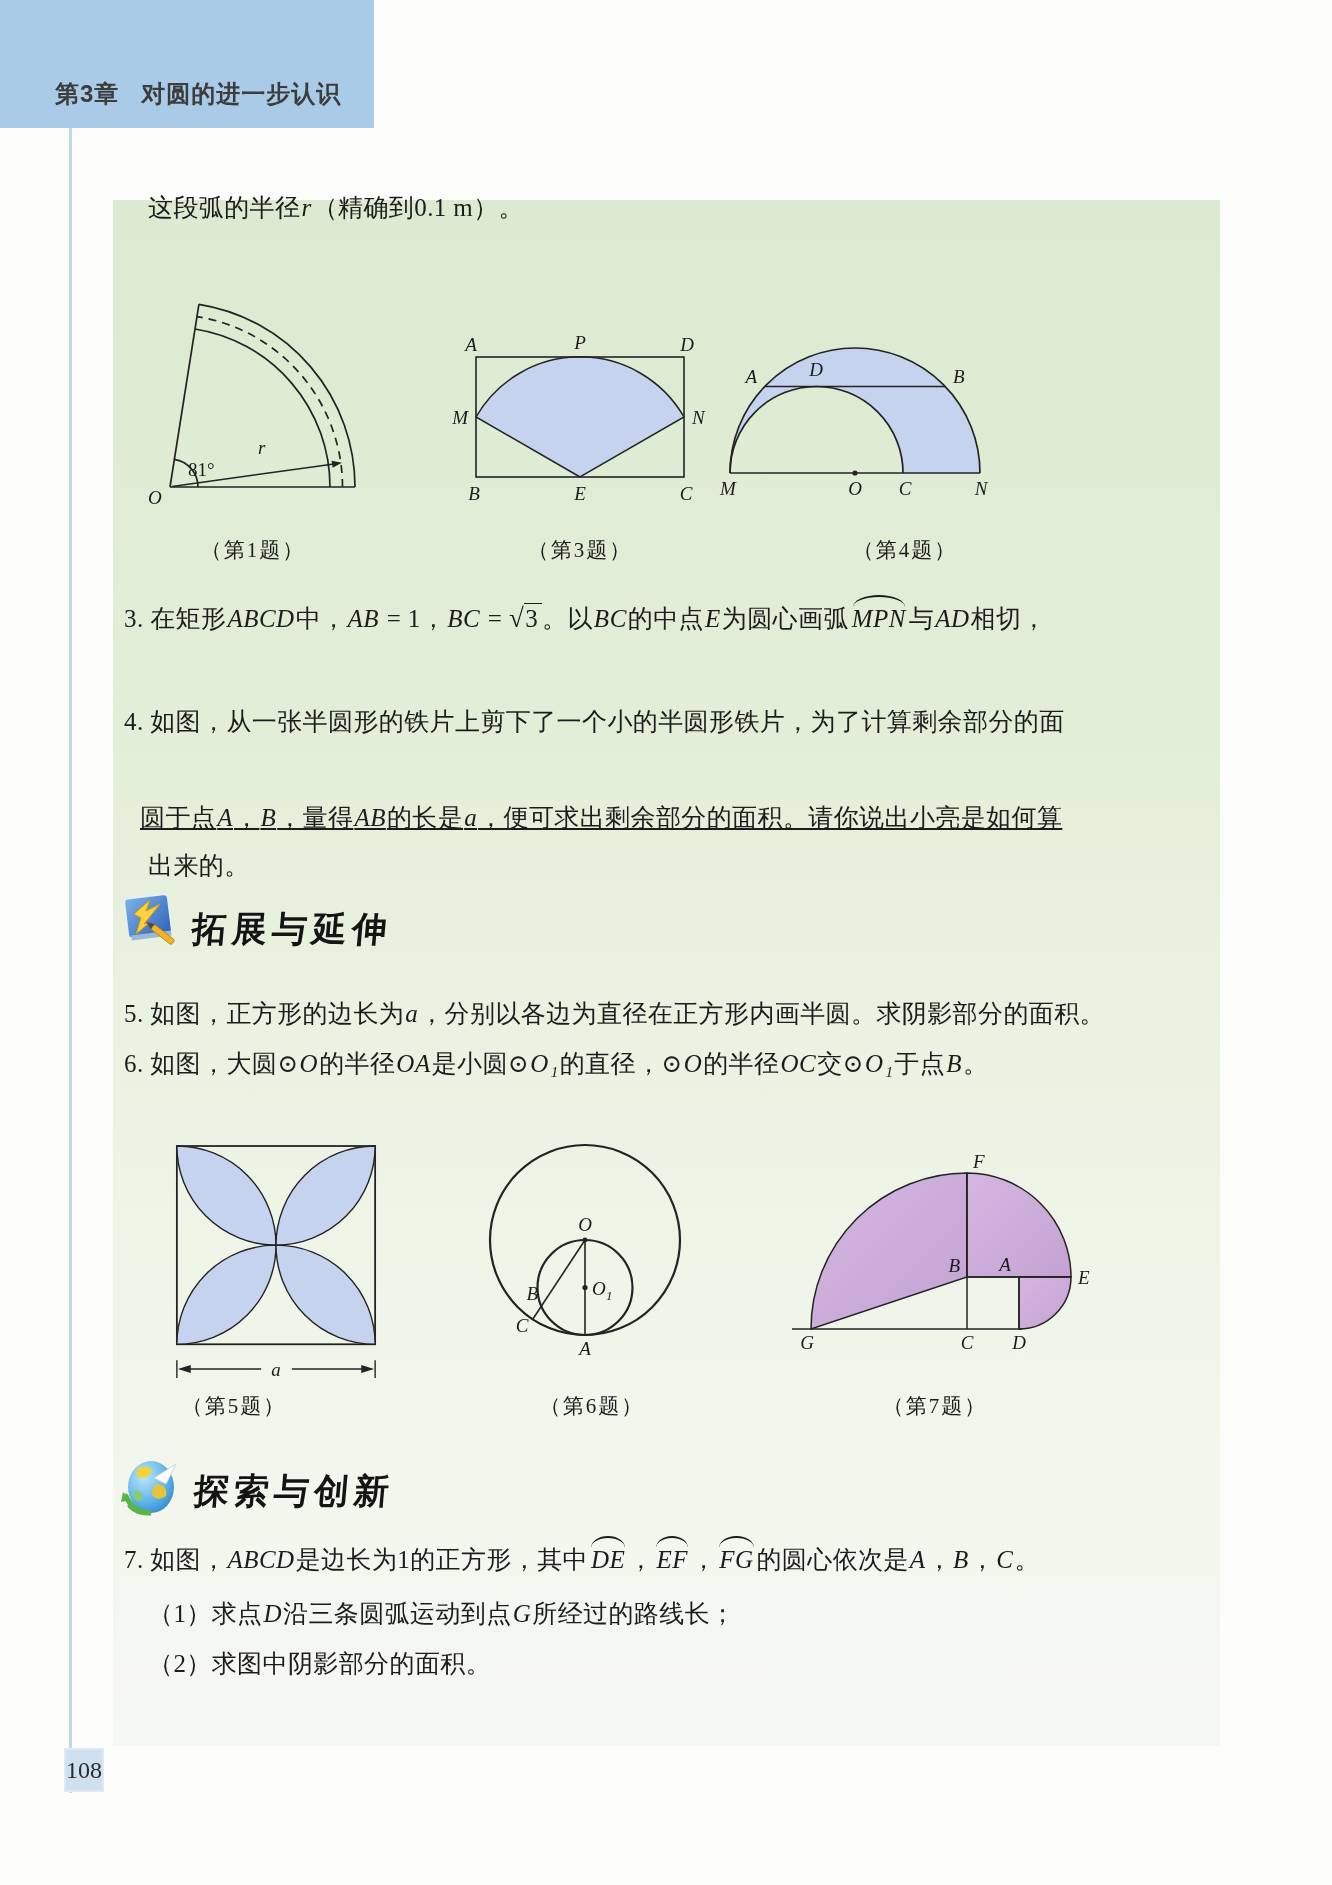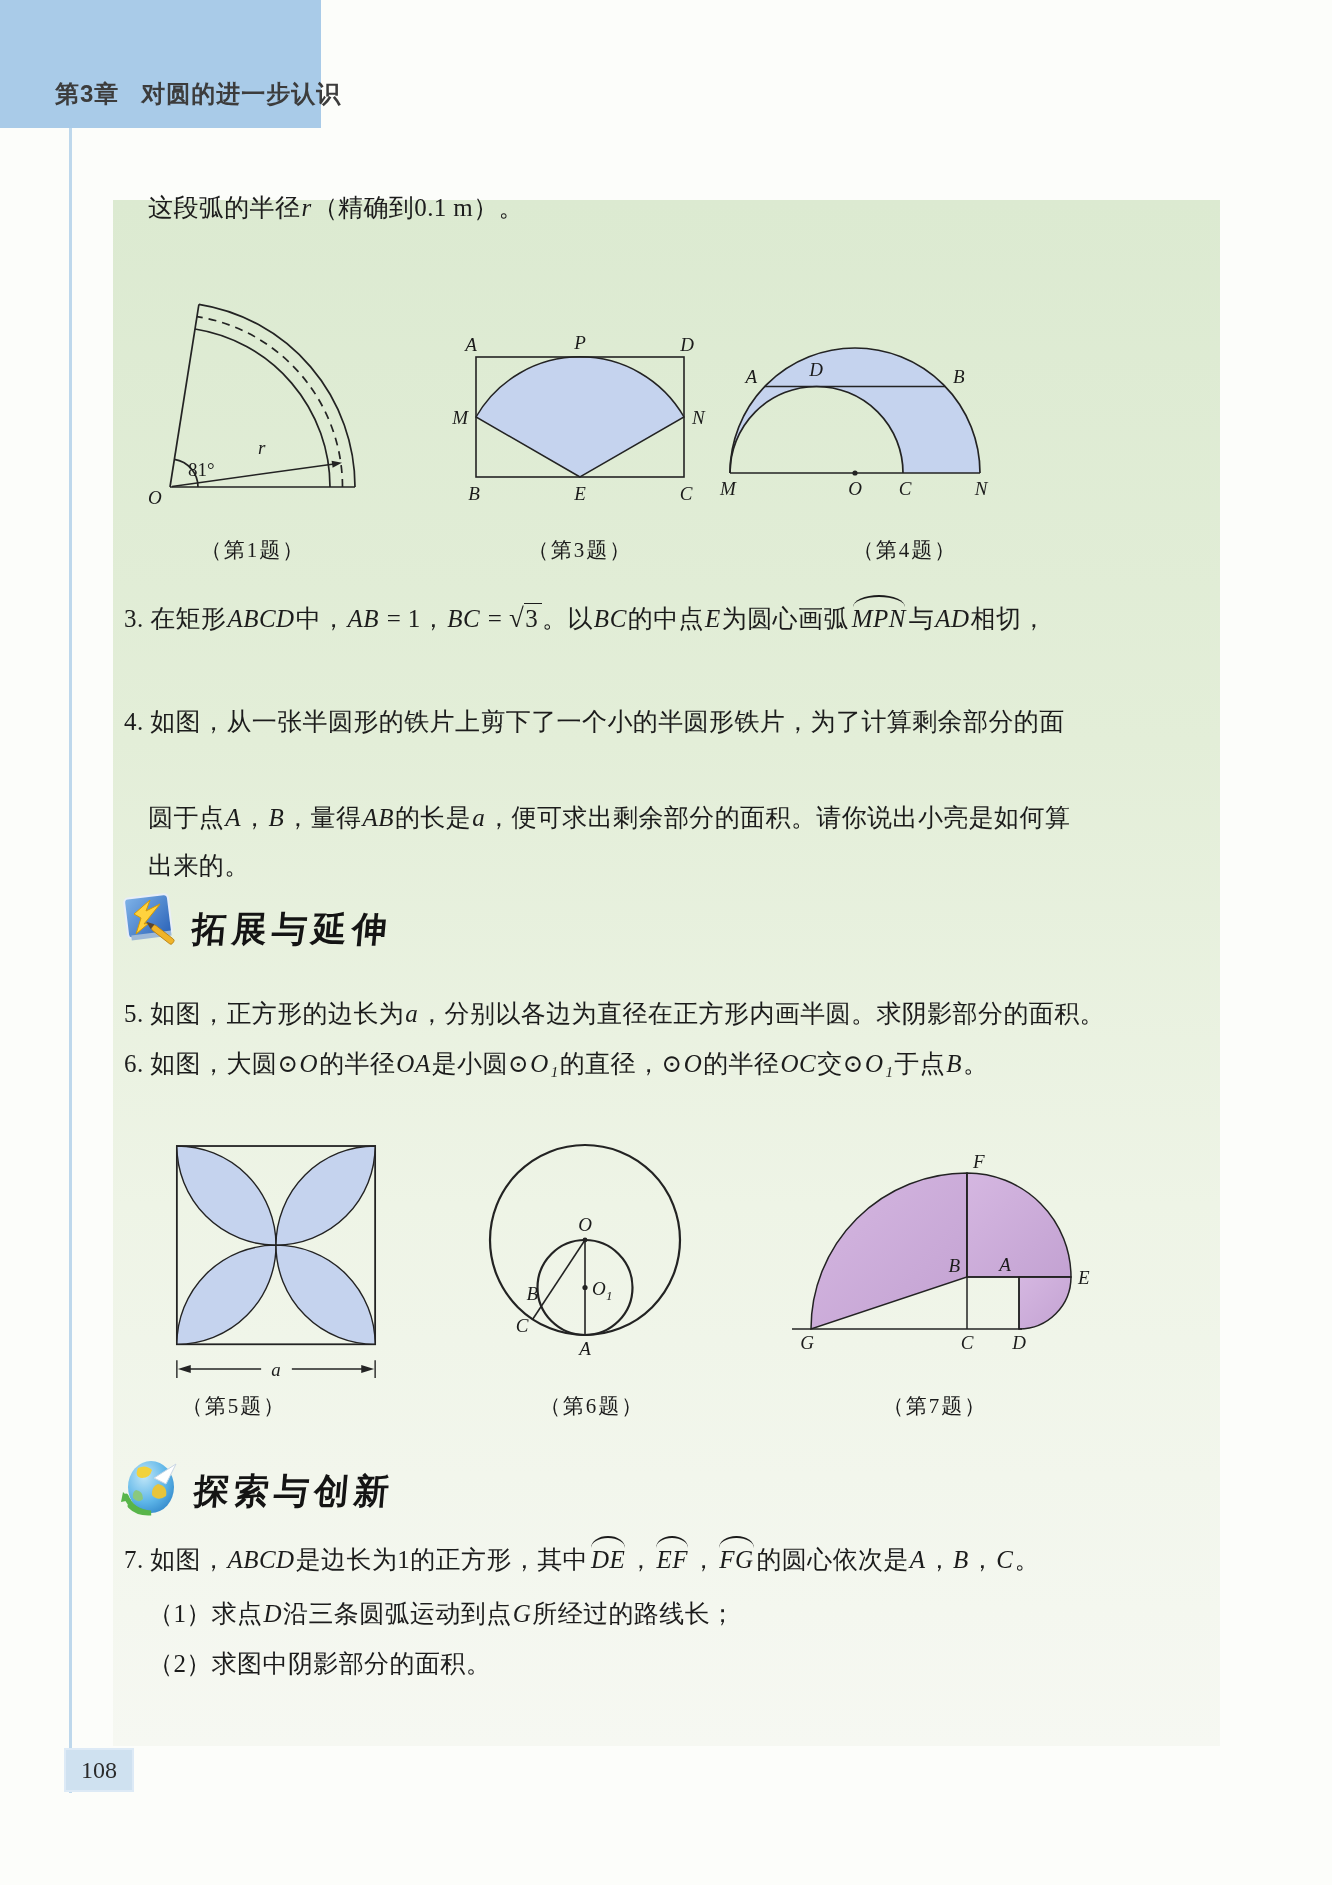--- a/index.html
+++ b/index.html
@@ -1,19 +1,19 @@
 <!DOCTYPE html>
 <html><head>
 <meta charset="utf-8">
 <style>
   html,body{margin:0;padding:0;background:#ffffff;}
   .page{position:relative;width:1332px;height:1885px;background:#fcfdfa;overflow:hidden;
         font-family:"Liberation Serif","DejaVu Serif",serif;color:#1c1c1c;}
   
-  .header-band{position:absolute;left:0;top:0;width:321px;height:128px;background:#a9cbe8;}
+  .header-band{position:absolute;left:0;top:0;width:374px;height:128px;background:#a9cbe8;}
   .header-band .htxt{position:absolute;left:55px;bottom:18px;white-space:nowrap;
         font-family:"Liberation Sans","DejaVu Sans",sans-serif;font-weight:bold;
         font-size:24px;color:#3c3c3c;letter-spacing:1px;}
   .header-band .htxt .gap{display:inline-block;width:22px;}
   .vrule{position:absolute;left:69px;top:128px;width:3px;height:1665px;background:#bed8ec;}
   
   .panel{position:absolute;left:113px;top:200px;width:1107px;height:1546px;
          background:linear-gradient(180deg,#dcead1 0%,#e3eed8 35%,#eef4e6 65%,#f6f8f2 100%);}
   
   .tline{position:absolute;font-size:25px;line-height:36px;white-space:nowrap;letter-spacing:0.4px;}
@@ -29,21 +29,21 @@
   .caption{position:absolute;font-size:21px;letter-spacing:2px;text-align:center;width:220px;}
   
   .sec-title{position:absolute;font-size:35px;font-weight:bold;letter-spacing:5px;
         color:#141414;transform:skewX(-5deg);}
   .fig{position:absolute;}
   .fig text{font-family:"Liberation Serif","DejaVu Serif",serif;font-style:italic;
         font-size:19px;fill:#1b1b1b;}
   .fig text.lbl-n{font-style:normal;}
   .fig text.small{font-size:13px;}
   
-  .pagenum{position:absolute;left:64px;top:1748px;width:70px;height:44px;background:#cfe1f0;
+  .pagenum{position:absolute;left:64px;top:1748px;width:40px;height:44px;background:#cfe1f0;
         border:2px solid #ddeaf6;box-sizing:border-box;display:flex;align-items:center;
         justify-content:center;font-size:24px;color:#2b2b2b;}
 </style>
 </head>
 <body>
 
 <div class="page">
 
   <div class="header-band">
     <div class="htxt">
@@ -101,21 +101,21 @@
     <text x="121" y="31" text-anchor="middle">D</text>
     <text x="33" y="150" text-anchor="middle">M</text>
     <text x="160" y="150" text-anchor="middle">O</text>
     <text x="210" y="150" text-anchor="middle">C</text>
     <text x="286" y="150" text-anchor="middle">N</text>
   </svg>
   <div class="caption" style="left:795px;top:536px;">（第4题）</div>
 
   <div class="tline" style="left:124px;top:600px;"><span>3. 在矩形</span><span class="seg-i">ABCD</span><span>中，</span><span class="seg-i">AB</span><span> = 1，</span><span class="seg-i">BC</span><span> = </span><span class="seg-sqrt"><span class="rad">√</span><span class="rdc">3</span></span><span>。以</span><span class="seg-i">BC</span><span>的中点</span><span class="seg-i">E</span><span>为圆心画弧</span><span class="seg-arc">MPN</span><span>与</span><span class="seg-i">AD</span><span>相切，</span></div>
   <div class="tline" style="left:124px;top:704px;"><span>4. 如图，从一张半圆形的铁片上剪下了一个小的半圆形铁片，为了计算剩余部分的面</span></div>
-  <div class="tline" style="left:148px;top:800px;"><span>圆于点</span><span class="seg-i">A</span><span>，</span><span class="seg-i">B</span><span>，量得</span><span class="seg-i">AB</span><span>的长是</span><span class="seg-i">a</span><span>，便可求出剩余部分的面积。请你说出小亮是如何算</span></div>
+  <div class="tline" style="left:140px;top:800px;text-decoration:underline;"><span>圆于点</span><span class="seg-i">A</span><span>，</span><span class="seg-i">B</span><span>，量得</span><span class="seg-i">AB</span><span>的长是</span><span class="seg-i">a</span><span>，便可求出剩余部分的面积。请你说出小亮是如何算</span></div>
   <div class="tline" style="left:148px;top:848px;"><span>出来的。</span></div>
 
   <svg class="fig" style="left:120px;top:888px;" width="64" height="66" viewBox="0 0 64 66">
     <defs>
       <linearGradient id="bg1" x1="0" y1="0" x2="1" y2="1">
         <stop offset="0" stop-color="#7fb3e8"></stop>
           <stop offset="1" stop-color="#2a62b8"></stop>
       </linearGradient>
     </defs>
     <g transform="rotate(-7 30 28)">

